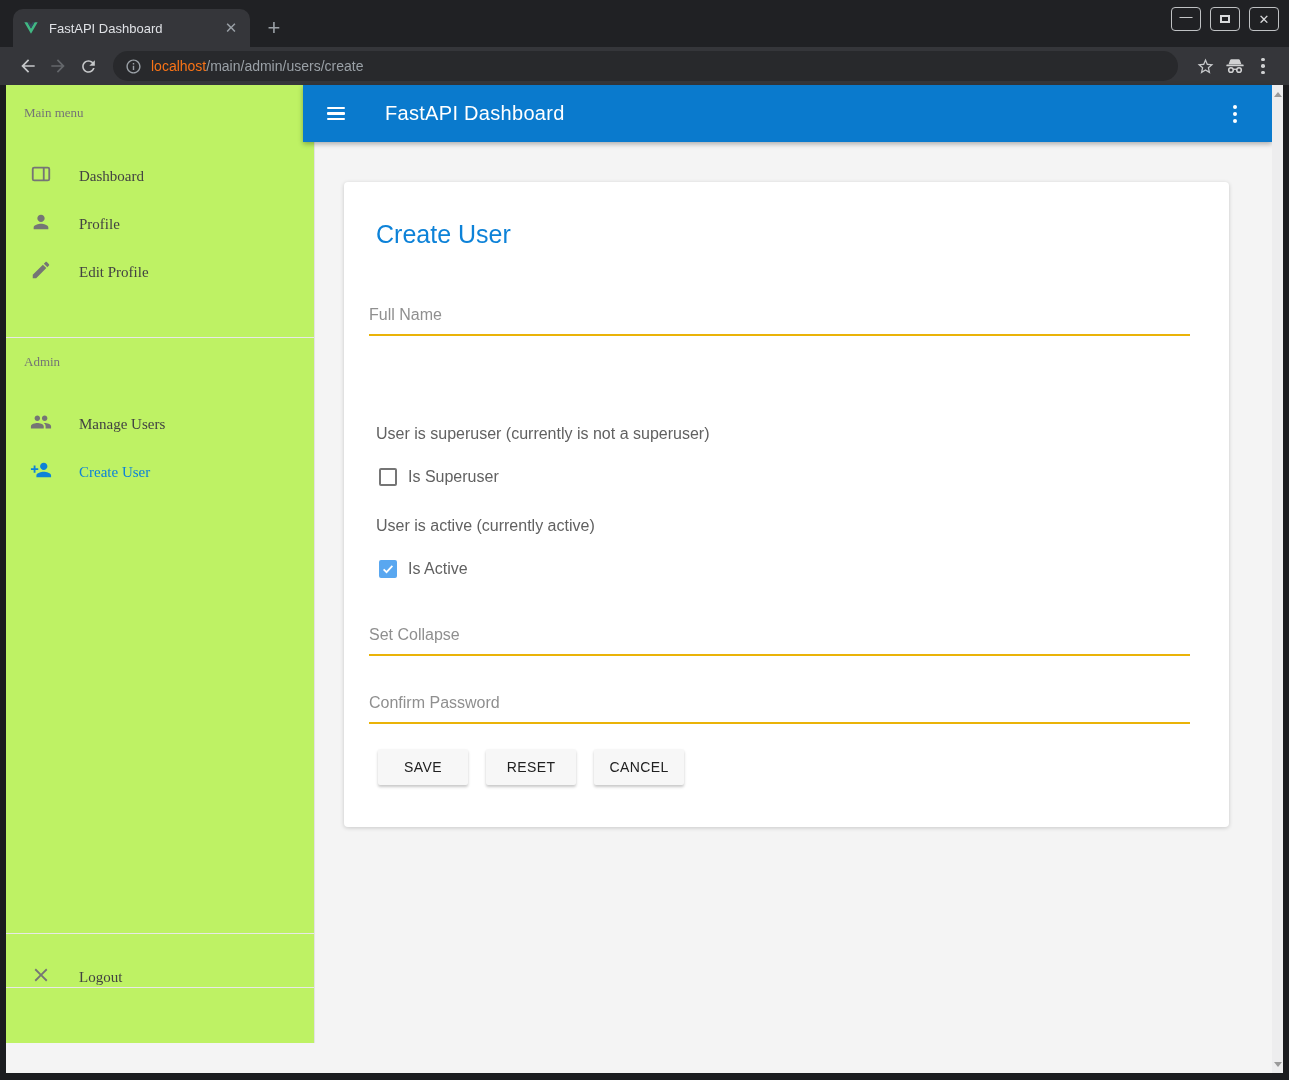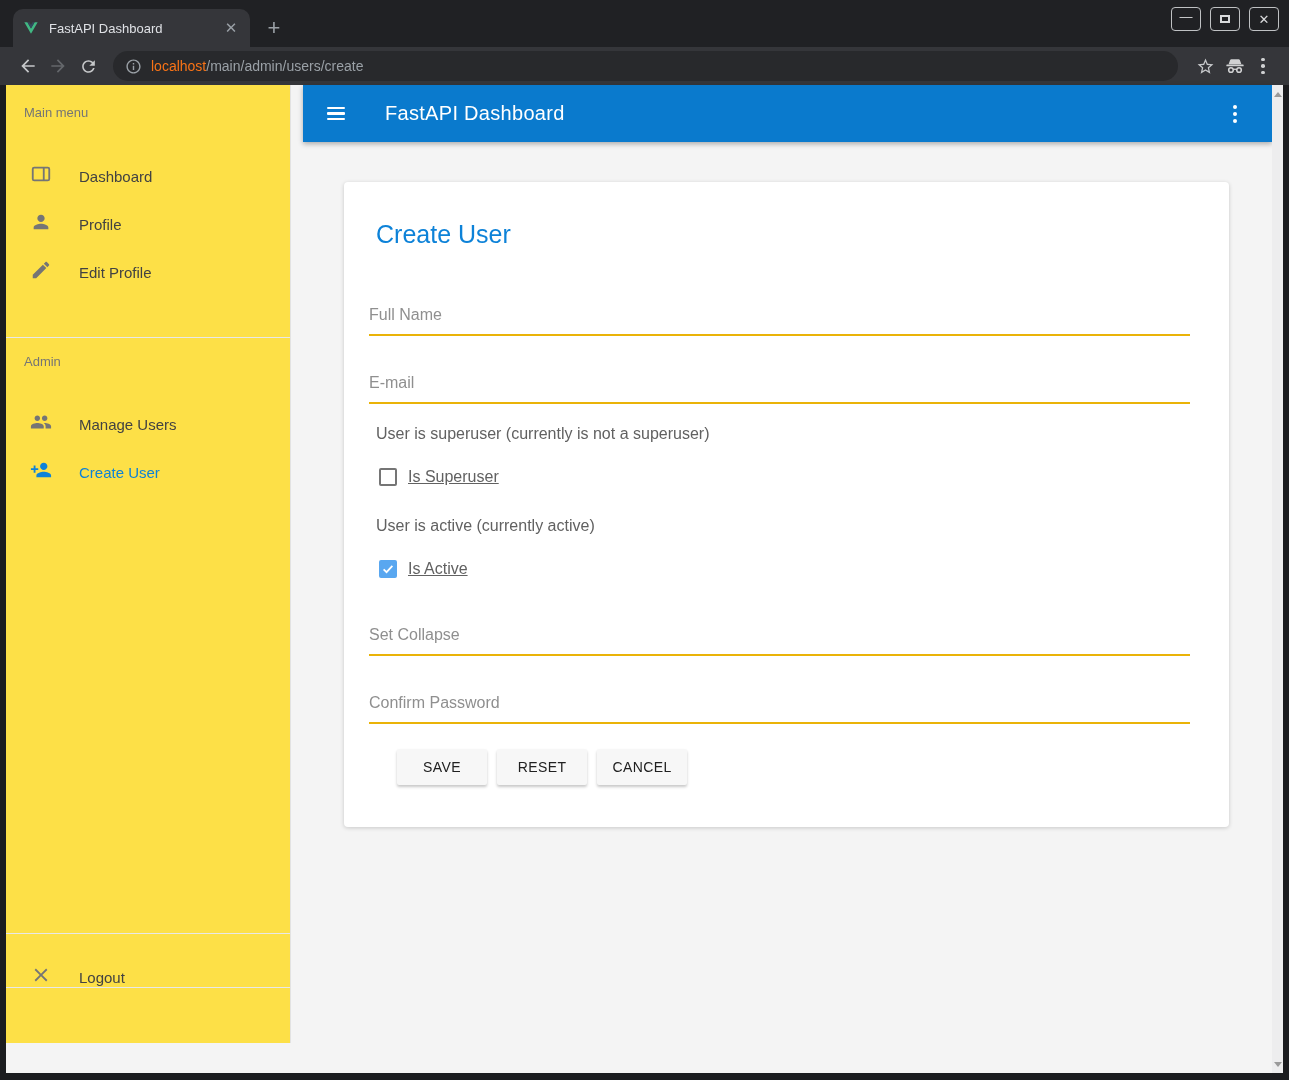--- a/index.html
+++ b/index.html
@@ -34,22 +34,22 @@
   .viewport{ position:absolute; top:85px; left:6px; right:6px; bottom:7px; background:#f4f4f4; }
 
   
   .scrollbar{ position:absolute; top:0; right:0; bottom:0; width:11px; background:#ededee; }
   .sb-arrow{ position:absolute; left:0; width:11px; height:12px; display:flex; align-items:center; justify-content:center; }
   .sb-arrow.up{ top:3px; } .sb-arrow.down{ bottom:3px; }
   .tri-up{ width:0; height:0; border-left:4px solid transparent; border-right:4px solid transparent; border-bottom:5px solid #9a9a9a; }
   .tri-down{ width:0; height:0; border-left:4px solid transparent; border-right:4px solid transparent; border-top:5px solid #9a9a9a; }
 
   
-  .sidebar{ position:absolute; left:0; top:0; width:285px; height:958px; background:#fde047;
-            border-right:1px solid #e2e2e2; }
+  .sidebar{ position:absolute; left:0; top:0; width:309px; height:958px; background:#bef264;
+            border-right:1px solid #e2e2e2;font-family:Liberation Serif, serif; }
   .side-label{ position:absolute; left:18px; font-size:13px; color:#757575; }
   .side-item{ position:absolute; left:0; width:100%; height:48px; display:flex; align-items:flex-end;
               padding-left:24px; cursor:pointer; }
   .side-item .lbl{ margin-left:27px; font-size:15px; color:#424242; }
   .side-item.active .lbl{ color:#0d82d8; }
   .divider{ position:absolute; left:0; width:100%; height:1px; background:#e8e8e8; }
 
   
   .appbar{ position:absolute; left:297px; right:11px; top:0; height:57px; background:#0a7acd;
            box-shadow:0 2px 5px rgba(0,0,0,.3); display:flex; align-items:center; padding:0 24px; }
@@ -63,22 +63,22 @@
   .card{ position:absolute; left:338px; top:97px; width:885px; height:645px; background:#ffffff;
          border-radius:4px; box-shadow:0 1px 4px rgba(0,0,0,.18); }
   .card-title{ position:absolute; left:32px; top:38px; font-size:25px; font-weight:500; color:#0d82d8; }
   .field{ position:absolute; left:25px; width:821px; height:32px; border-bottom:2px solid #eab308; }
   .field .ph{ font-size:16px; color:#8f8f8f; line-height:22px; display:block; }
   .hint{ position:absolute; left:32px; font-size:16px; color:#616161; }
   .cbrow{ position:absolute; left:35px; display:flex; align-items:center; cursor:pointer; }
   .cb{ width:18px; height:18px; border:2px solid #757575; border-radius:2px; display:flex;
        align-items:center; justify-content:center; }
   .cb.checked{ border-color:#59a7f0; background:#59a7f0; }
-  .cbrow .lbl{ margin-left:11px; font-size:16px; color:#616161;text-decoration:underline; }
-  .btnrow{ position:absolute; left:53px; top:567px; display:flex; gap:10px; }
+  .cbrow .lbl{ margin-left:11px; font-size:16px; color:#616161; }
+  .btnrow{ position:absolute; left:34px; top:567px; display:flex; gap:18px; }
   .btn{ min-width:90px; height:36px; background:#f7f7f7; border:none; border-radius:2px;
         box-shadow:0 2px 3px rgba(0,0,0,.22); font-family:inherit; font-size:14px; font-weight:500;
         color:#212121; letter-spacing:.4px; padding:0 14px; cursor:pointer; }
 
   
   .pfooter{ position:absolute; left:0; right:11px; bottom:0; height:30px; background:#f2f2f2;
             display:flex; align-items:center; justify-content:flex-end; padding-right:20px; }
   .pfooter span{ font-size:14px; color:#3a3a3a; }
 
   svg{ display:block; }
@@ -223,23 +223,20 @@
         </div>
     </header>
 
     <section class="card">
       <h1 class="card-title">Create User</h1>
 
       <div class="field" style="top:122px">
         <span class="ph">Full Name</span>
       </div>
 
-      <div class="field" style="top:190px">
-        <span class="ph">E-mail</span>
-      </div>
 
       <div class="hint" style="top:243px">User is superuser (currently is not a superuser)</div>
 
       <div class="cbrow" style="top:286px">
         <span class="cb"></span>
         <span class="lbl">Is Superuser</span>
       </div>
 
       <div class="hint" style="top:335px">User is active (currently active)</div>
 

